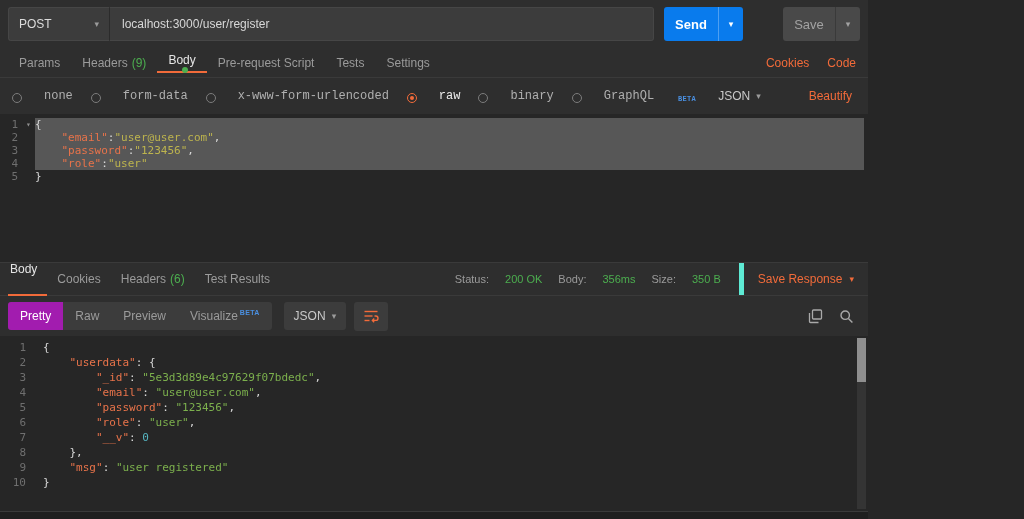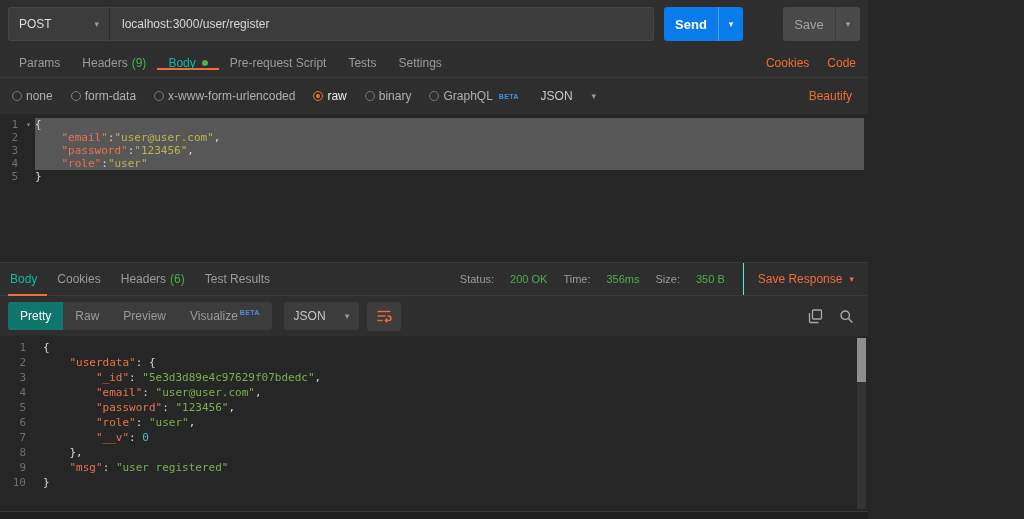--- a/index.html
+++ b/index.html
@@ -28,36 +28,36 @@
   .save-group { margin-left: 40px; display: flex; }
   .save-main { width: 52px; background: #494949; color: #a2a2a2; border-radius: 3px 0 0 3px; }
   .save-caret { width: 25px; background: #494949; border-radius: 0 3px 3px 0; border-left: 1px solid #3a3a3a; }
   .save-caret .caret { color: #a2a2a2; }
 
   
   .req-tabs { height: 30px; flex: none; display: flex; align-items: center; padding: 0 8px;
               border-bottom: 1px solid #3a3a3a; background: #2e2e2e; }
   .tabs-list { display: flex; height: 100%; align-items: center; }
   .tab { display: flex; align-items: center; padding: 0 11px; font-size: 12px; color: #9b9b9b; cursor: pointer; }
-  .tab.active { color: #14b8a6; box-shadow: inset 0 -2px 0 var(--accent, #f26b3a); }
+  .tab.active { color: #e5e5e5; box-shadow: inset 0 -2px 0 var(--accent, #f26b3a); flex-direction: column; }
   .tab-count { color: var(--green, #4cae4f); margin-left: 4px; }
   .tab-dot { width: 6px; height: 6px; border-radius: 50%; background: var(--green, #4cae4f); margin-left: 6px; }
   .tab-links { margin-left: auto; display: flex; gap: 18px; padding-right: 4px; }
   .tab-link { color: var(--accent, #f26b3a); font-size: 12px; cursor: pointer; }
 
   
   .modes { height: 36px; flex: none; display: flex; align-items: center; padding: 0 12px; background: #2e2e2e; }
   .modes-list { display: flex; align-items: center; gap: 18px; }
-  .mode { display: flex; align-items: center; gap: 4px; font-size: 12px; color: #b0b0b0; cursor: pointer; }
+  .mode { display: flex; align-items: flex-end; gap: 22px; font-size: 12px; color: #b0b0b0; cursor: pointer; font-family: Liberation Mono, monospace; }
   .mode.selected .mode-label { color: #ededed; }
   .radio { width: 10px; height: 10px; border: 1px solid #7c7c7c; border-radius: 50%; flex: none; }
   .radio.on { border-color: var(--accent, #f26b3a); }
   .radio.on::after { content: ""; display: block; width: 4px; height: 4px; margin: 2px; border-radius: 50%; background: var(--accent, #f26b3a); }
   .beta { font-size: 7px; color: var(--beta, #4a90e2); margin-left: 2px; font-weight: bold; letter-spacing: .3px; }
-  .lang-select { display: flex; align-items: center; gap: 19px; font-size: 12px; color: #c9c9c9; margin-left: 22px; cursor: pointer; }
+  .lang-select { display: flex; align-items: center; gap: 6px; font-size: 12px; color: #c9c9c9; margin-left: 22px; cursor: pointer; }
   .beautify { margin-left: auto; color: var(--accent, #f26b3a); font-size: 12px; cursor: pointer; padding-right: 4px; text-align: center; }
 
   
   .editor { background: #262626; font-family: "DejaVu Sans Mono", monospace; font-size: 11px; padding-top: 4px; overflow: hidden; }
   .req-editor { height: 148px; flex: none; }
   .resp-editor { flex: 1; position: relative; }
   .code-line { display: flex; align-items: stretch; }
   .req-editor .code-line { line-height: 13px; }
   .resp-editor .code-line { line-height: 15px; }
   .ln { flex: none; text-align: right; color: #6f6f6f; padding-right: 4px; user-select: none; }
@@ -76,28 +76,28 @@
   
   .resp-header { height: 34px; flex: none; display: flex; align-items: center; padding: 0 8px;
                  border-top: 1px solid #3a3a3a; border-bottom: 1px solid #3a3a3a; background: #2e2e2e; }
   .resp-header .tab { padding: 0 10px; height: 34px; }
   .resp-header .tab:first-child { padding-left: 2px; }
   .resp-meta { margin-left: auto; display: flex; gap: 16px; align-items: center; font-size: 11px; }
   .meta-item { display: flex; align-items: center; }
   .meta-label { color: #9b9b9b; }
   .meta-value { color: var(--green, #4cae4f); margin-left: 16px; }
   .save-response { display: flex; align-items: center; gap: 7px; color: var(--accent, #f26b3a); font-size: 12px;
-                   margin-left: 18px; padding: 0 6px 0 14px; border-left: 1px solid #5eead4; height: 100%; cursor: pointer; }
+                   margin-left: 18px; padding: 0 6px 0 14px; border-left: 5px solid #5eead4; height: 100%; cursor: pointer; }
   .save-response .caret { color: var(--accent, #f26b3a); }
 
   
   .resp-toolbar { height: 40px; flex: none; display: flex; align-items: center; padding: 0 8px; background: #2e2e2e; gap: 8px; }
   .segmented { display: flex; background: #3c3c3c; border-radius: 3px; overflow: hidden; }
   .seg-item { padding: 7px 12px; font-size: 12px; color: #9b9b9b; cursor: pointer; display: flex; align-items: flex-start; }
-  .seg-item.active { color: #fff; background: #0f766e; }
+  .seg-item.active { color: #fff; background: #a21caf; }
   .boxed { background: #3c3c3c; border-radius: 3px; padding: 7px 10px; margin-left: 4px; }
   .wrap-btn { background: #3c3c3c; border: none; border-radius: 3px; width: 34px; height: 29px;
               display: flex; align-items: center; justify-content: center; cursor: pointer; }
   .toolbar-right { margin-left: auto; display: flex; gap: 16px; align-items: center; padding-right: 6px; }
   .icon-btn { background: none; border: none; cursor: pointer; display: flex; padding: 0; }
 
   
   .scroll-track { position: absolute; top: 2px; bottom: 2px; right: 2px; width: 9px; background: #343434; }
   .scroll-thumb { width: 100%; height: 44px; background: #8f8f8f; }
   .footer { height: 8px; flex: none; background: #1f1f1f; border-top: 1px solid #3a3a3a; }
@@ -240,21 +240,21 @@
         <div class="tab">
           <span class="tab-label">Test Results</span>
         </div>
       </div>
     <div class="resp-meta" id="resp-meta">
         <span class="meta-item">
           <span class="meta-label">Status:</span>
           <span class="meta-value">200 OK</span>
         </span>
         <span class="meta-item">
-          <span class="meta-label">Time:</span>
+          <span class="meta-label">Body:</span>
           <span class="meta-value">356ms</span>
         </span>
         <span class="meta-item">
           <span class="meta-label">Size:</span>
           <span class="meta-value">350 B</span>
         </span>
       </div>
     <div class="save-response">
       <span>Save Response</span>
       <span class="caret">▾</span>

